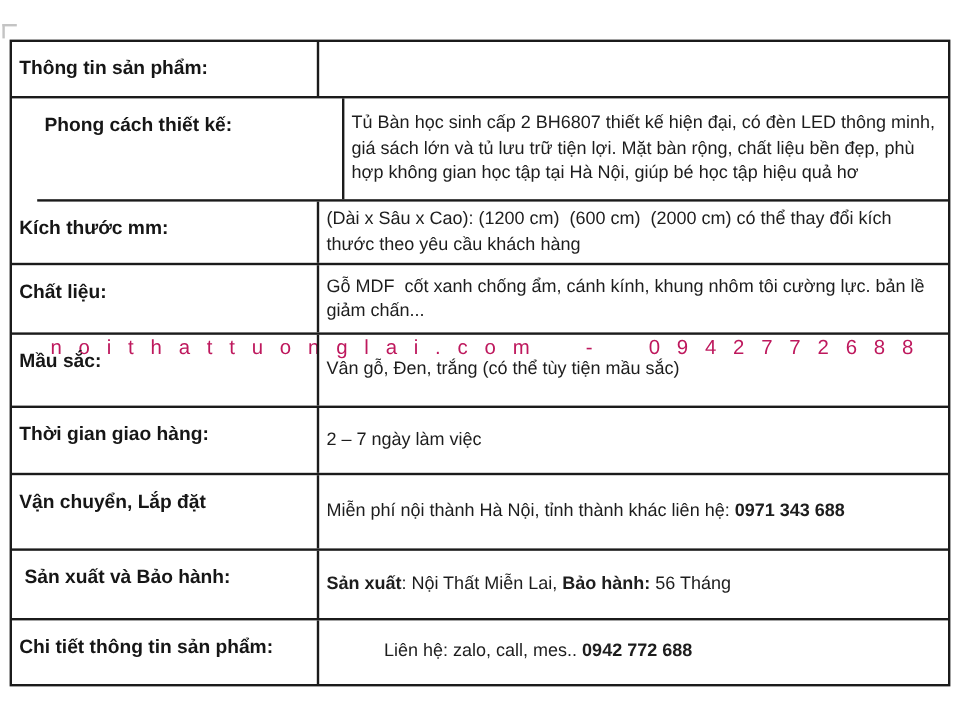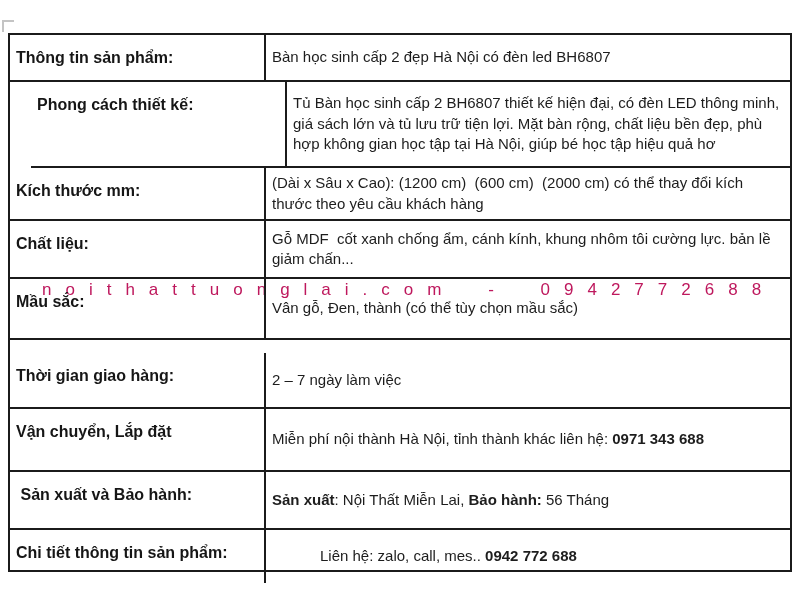--- a/index.html
+++ b/index.html
@@ -92,23 +92,20 @@
 </style>
 </head>
 <body>
 
 <div class="page">
   <div class="corner-artifact"></div>
   <div class="watermark" style="color: #be185d;">noithattuonglai.com - 0942772688</div>
   <div class="spec-table" id="spec-table">
       <div class="spec-row" style="height: 47px;">
         <div class="cell-label">Thông tin sản phẩm:</div>
-        <div class="cell-value">
-          <div class="val-text"><span>Bàn học sinh cấp 2 đẹp Hà Nội có đèn led BH6807</span></div>
-        </div>
       </div>
       <div class="spec-row" style="height: 86px; margin-left: 21px;">
         <div class="cell-label">Phong cách thiết kế:</div>
         <div class="cell-value">
           <div class="val-text"><span>Tủ Bàn học sinh cấp 2 BH6807 thiết kế hiện đại, có đèn LED thông minh, giá sách lớn và tủ lưu trữ tiện lợi. Mặt bàn rộng, chất liệu bền đẹp, phù hợp không gian học tập tại Hà Nội, giúp bé học tập hiệu quả hơ</span></div>
         </div>
       </div>
       <div class="spec-row" style="height: 53px;">
         <div class="cell-label">Kích thước mm:</div>
         <div class="cell-value">
@@ -117,24 +114,24 @@
       </div>
       <div class="spec-row" style="height: 58px;">
         <div class="cell-label">Chất liệu:</div>
         <div class="cell-value">
           <div class="val-text"><span>Gỗ MDF  cốt xanh chống ẩm, cánh kính, khung nhôm tôi cường lực. bản lề giảm chấn...</span></div>
         </div>
       </div>
       <div class="spec-row" style="height: 61px;">
         <div class="cell-label">Mầu sắc:</div>
         <div class="cell-value">
-          <div class="val-text"><span>Vân gỗ, Đen, thành (có thể tùy chọn mầu sắc)</span></div>
+          <div class="val-text"><span>Vân gỗ, Đen, trắng (có thể tùy tiện mầu sắc)</span></div>
         </div>
       </div>
-      <div class="spec-row" style="height: 56px; margin-top: 13px;">
+      <div class="spec-row" style="height: 56px;">
         <div class="cell-label">Thời gian giao hàng:</div>
         <div class="cell-value">
           <div class="val-text"><span>2 – 7 ngày làm việc</span></div>
         </div>
       </div>
       <div class="spec-row" style="height: 63px;">
         <div class="cell-label">Vận chuyển, Lắp đặt</div>
         <div class="cell-value">
           <div class="val-text"><span>Miễn phí nội thành Hà Nội, tỉnh thành khác liên hệ: </span><span class="seg-bold">0971 343 688</span></div>
         </div>

